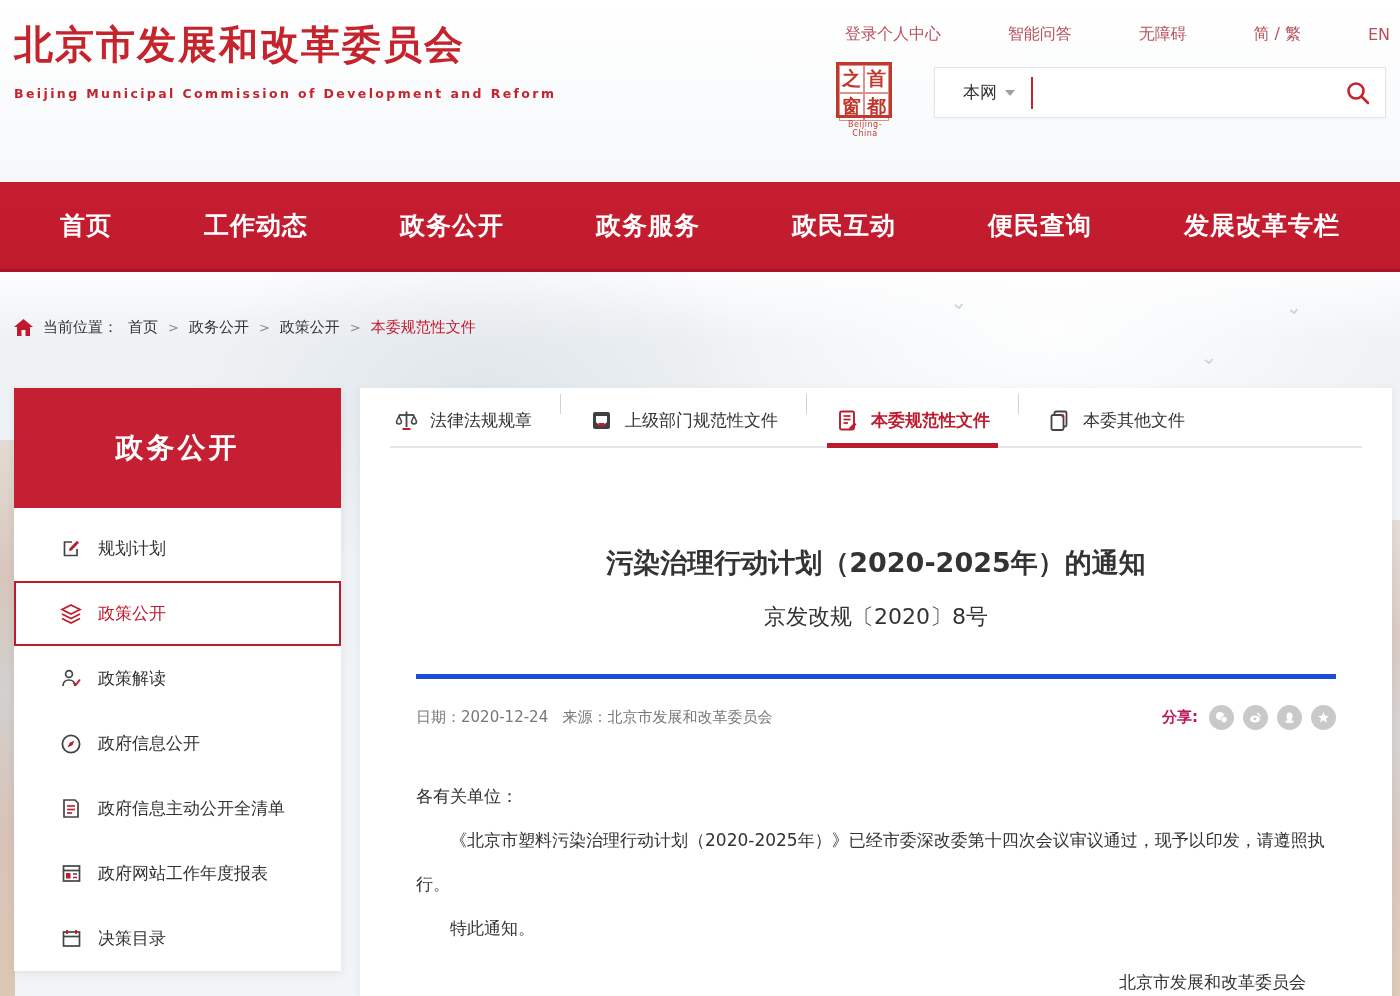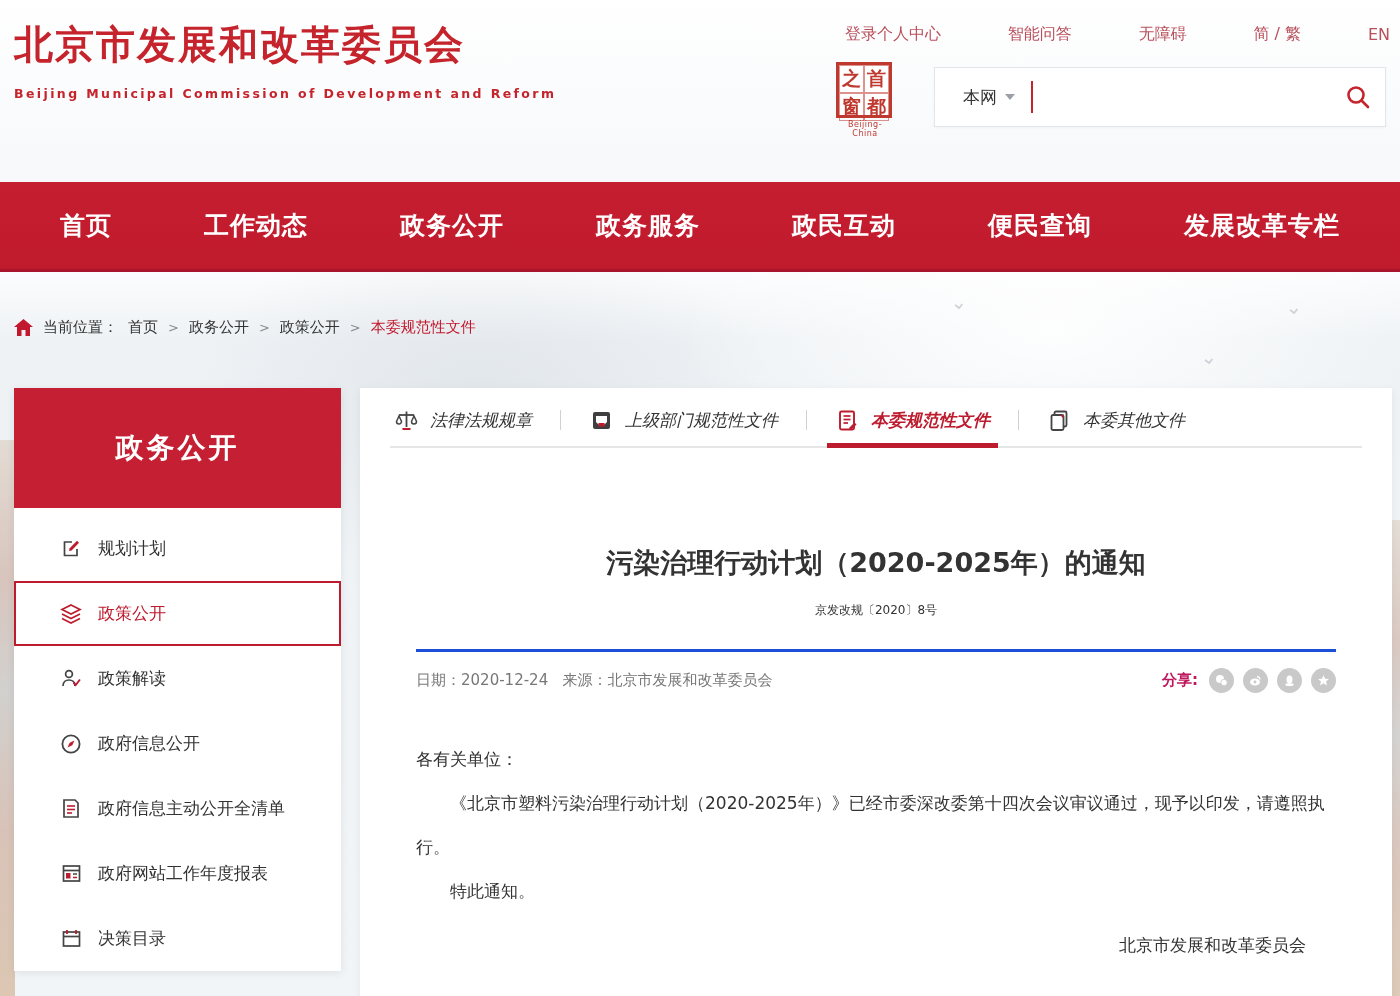--- a/index.html
+++ b/index.html
@@ -22,21 +22,21 @@
   .top-header { position:absolute; left:0; top:0; width:1400px; height:182px; background:linear-gradient(180deg,#ffffff,#f6f8fa); z-index:2; }
   .logo-block { position:absolute; left:14px; top:18px; }
   .site-title { color:#c5242c; font-size:39px; font-weight:bold; letter-spacing:2px; }
   .site-subtitle { margin-top:14px; color:#c5242c; font-size:12.5px; font-weight:bold; letter-spacing:2.4px; }
   .top-links { position:absolute; left:845px; top:24px; width:545px; display:flex; justify-content:space-between; align-items:center; }
   .top-link { color:#b84f5b; font-size:16px; text-decoration:none; cursor:pointer; white-space:nowrap; }
   .seal { position:absolute; left:836px; top:62px; width:58px; text-align:center; }
   .seal-box { width:56px; height:56px; border:3px solid #c0392f; display:grid; grid-template-columns:1fr 1fr; grid-template-rows:1fr 1fr; background:#fff; }
   .seal-box span { display:flex; align-items:center; justify-content:center; color:#c0392f; font-size:19px; font-weight:bold; border:1px solid rgba(192,57,47,.55); }
   .seal-caption { margin-top:2px; color:#c0392f; font-size:8px; font-weight:normal; letter-spacing:.5px; }
-  .search-box { position:absolute; left:934px; top:67px; width:452px; height:60px; background:#fff; border:1px solid #e3e6e9; display:flex; align-items:center; box-shadow:0 1px 3px rgba(0,0,0,.04); }
+  .search-box { position:absolute; left:934px; top:67px; width:452px; height:51px; background:#fff; border:1px solid #e3e6e9; display:flex; align-items:center; box-shadow:0 1px 3px rgba(0,0,0,.04); }
   .search-scope { display:flex; align-items:center; gap:8px; padding:0 16px 0 28px; color:#333; font-size:17px; cursor:pointer; }
   .caret-down { width:0; height:0; border-left:5px solid transparent; border-right:5px solid transparent; border-top:6px solid #9aa0a6; }
   .search-divider { width:2px; height:32px; background:#c5242c; }
   .search-input { flex:1; border:none; outline:none; height:100%; font-size:16px; padding:0 12px; background:transparent; }
   .search-btn { width:54px; height:100%; display:flex; align-items:center; justify-content:center; cursor:pointer; background:transparent; border:none; }
 
   
   .main-nav { position:absolute; left:0; top:182px; width:1400px; height:90px; background:linear-gradient(180deg,#c51e30,#c01a2d); border-bottom:3px solid #a8152a; display:flex; align-items:center; gap:92px; padding-left:60px; z-index:2; }
   .nav-item { color:#fff; font-size:25px; font-weight:bold; letter-spacing:1px; white-space:nowrap; cursor:pointer; }
 
@@ -53,31 +53,31 @@
   .sidebar { position:absolute; left:14px; top:388px; width:327px; background:#fff; box-shadow:0 2px 8px rgba(60,70,90,.10); z-index:3; }
   .sidebar-header { height:120px; background:radial-gradient(130% 160% at 50% 45%, #c41f33 55%, #a6152a 100%); display:flex; align-items:center; justify-content:center; }
   .sidebar-title { color:#fff; font-size:28px; font-weight:bold; letter-spacing:3px; }
   .sidebar-items { padding:8px 0 0 0; }
   .side-item { display:flex; align-items:center; gap:16px; height:65px; padding-left:44px; font-size:17px; color:#333; cursor:pointer; border:2px solid transparent; }
   .side-item.active { border-color:#bd1b2e; color:#bd1b2e; }
   .side-icon { width:22px; height:22px; display:flex; align-items:center; justify-content:center; flex:none; }
 
   
   .main-panel { position:absolute; left:360px; top:388px; width:1032px; min-height:640px; background:#fff; z-index:3; padding:0 30px; box-shadow:0 2px 8px rgba(60,70,90,.07); }
-  .tabs-row { display:flex; align-items:center; gap:24px; height:60px; border-bottom:2px solid #e4e6e8; padding-top:6px;font-style:italic; }
+  .tabs-row { display:flex; align-items:flex-start; gap:24px; height:60px; border-bottom:2px solid #e4e6e8; padding-top:6px; }
   .tab { display:flex; align-items:center; gap:12px; font-size:17px; color:#333; cursor:pointer; position:relative; padding:0 4px; height:100%; }
   .tab.active { color:#bd1b2e; font-weight:bold; }
   .tab.active::after { content:""; position:absolute; left:-4px; right:-4px; bottom:-2px; height:5px; background:#bd1b2e; }
   .tab-divider { width:1px; height:20px; background:#cfd2d5; }
   .tab-icon { width:24px; height:24px; display:flex; align-items:center; justify-content:center; flex:none; }
 
   .article { padding:0 26px; }
   .article-title { margin-top:52px; text-align:center; color:#333; font-size:27px; font-weight:bold; line-height:1.55; }
-  .doc-number { margin-top:18px; text-align:center; color:#333; font-size:12px; }
-  .meta-row { margin-top:30px; border-top:3px solid #1d4ed8; padding-top:16px; display:flex; justify-content:space-between; align-items:center; }
+  .doc-number { margin-top:18px; text-align:center; color:#333; font-size:22px; }
+  .meta-row { margin-top:42px; border-top:5px solid #1d4ed8; padding-top:26px; display:flex; justify-content:space-between; align-items:center; }
   .meta-left { color:#777; font-size:15px; }
   .share { display:flex; align-items:center; gap:9px; }
   .share-label { color:#be185d; font-size:15px; font-weight:bold; margin-right:2px; }
   .share-dot { width:25px; height:25px; border-radius:50%; background:#c9c9c9; display:flex; align-items:center; justify-content:center; cursor:pointer; color:#fff; font-size:12px; }
   .body-text { margin-top:44px; color:#333; font-size:17px; line-height:2.6; }
   .body-para { text-indent:2em; }
   .body-sign { text-align:right; padding-right:30px; margin-top:10px; }
 </style>
 </head>
 <body>

